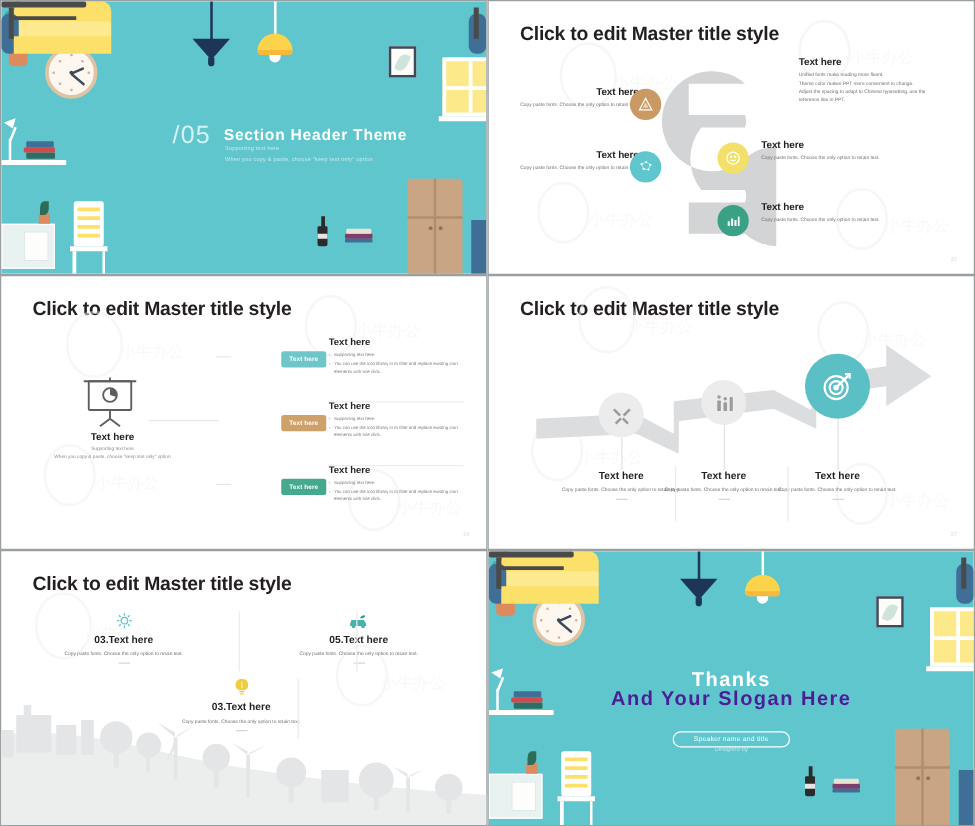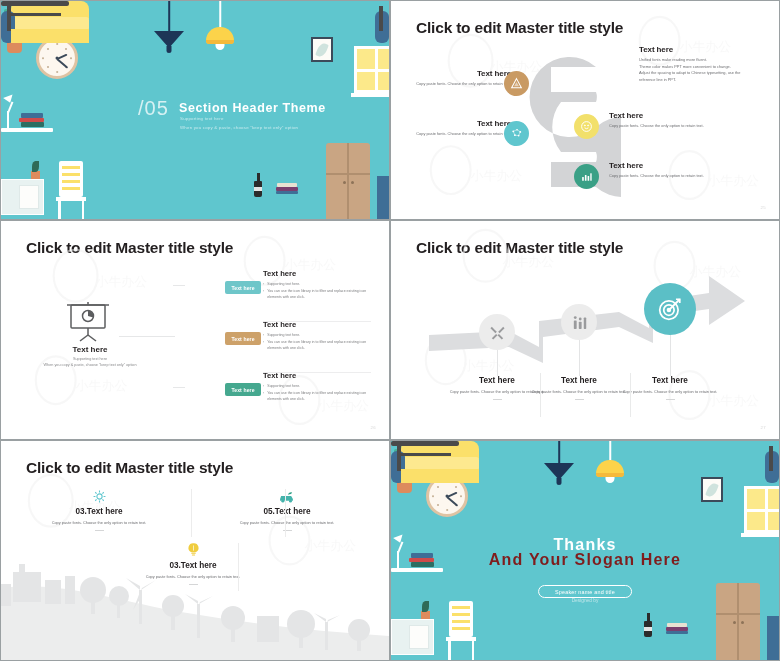--- a/index.html
+++ b/index.html
@@ -111,21 +111,21 @@
   .sidebox{ position:absolute; background:#3f6e96; }
 
   
   .sec-num{ position:absolute; font-size:20px; font-weight:300; color:#d6f1f3; letter-spacing:1px; font-family:"Liberation Sans",sans-serif;}
   .sec-title{ position:absolute; font-size:12.5px; font-weight:bold; color:#ffffff; letter-spacing:.6px;}
   .sec-sub1{ position:absolute; font-size:4.4px; color:#c7eaed; letter-spacing:.2px;}
   .sec-sub2{ position:absolute; font-size:4.4px; color:#c7eaed; letter-spacing:.2px;}
 
   
   .thx1{ position:absolute; width:100%; text-align:center; font-size:16px; font-weight:bold; color:#fff; letter-spacing:1.2px;}
-  .thx2{ position:absolute; width:100%; text-align:center; font-size:16px; font-weight:bold; color:#7f1d1d; letter-spacing:1.2px;}
+  .thx2{ position:absolute; width:100%; text-align:center; font-size:16px; font-weight:bold; color:#4c1d95; letter-spacing:1.2px;}
   .pill{ position:absolute; left:50%; transform:translateX(-50%); border:1.2px solid #fff; border-radius:10px;
          padding:2.5px 16px; font-size:5.4px; color:#fff; white-space:nowrap; letter-spacing:.2px;}
   .dsg{ position:absolute; width:100%; text-align:center; font-size:4.8px; color:#bfe6e9;}
   .s2txtR{ position:absolute; }
   .th{ font-size:8px; font-weight:bold; color:#231f20; margin-bottom:3px; letter-spacing:-.1px;}
   .tb{ font-size:3.9px; color:#6d6e71; line-height:1.72; }
   .tb-r{ text-align:right; }
   .circ{ position:absolute; border-radius:50%; display:flex; align-items:center; justify-content:center; }
   .circ svg{ display:block; }
 

